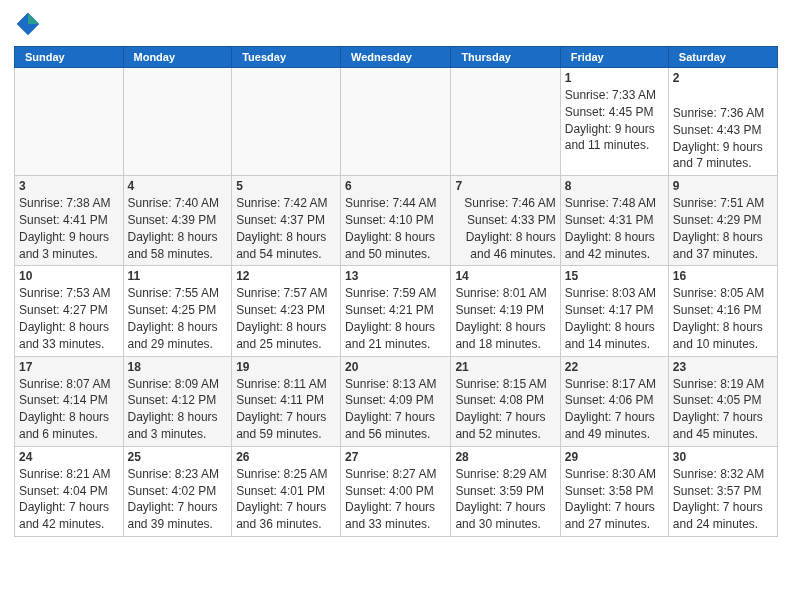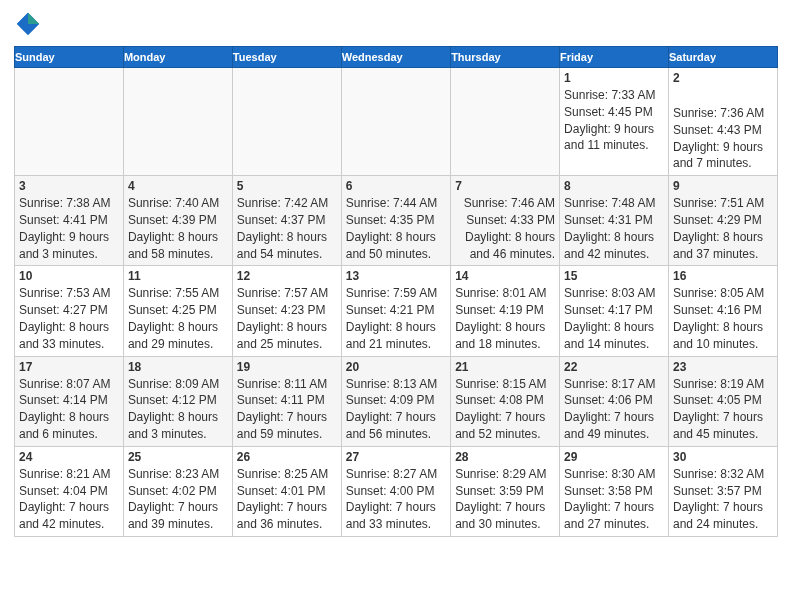--- a/index.html
+++ b/index.html
@@ -59,21 +59,21 @@
     }
     .calendar {
       width: 100%;
       border-collapse: collapse;
     }
     .calendar th {
       background: #1a6cc4;
       color: #fff;
       font-size: 11px;
       font-weight: bold;
-      padding: 4px 0;
+      padding: 4px 10px;
       text-align: left;
       border: 1px solid #1558a0;
     }
     .calendar td {
       border: 1px solid #ccc;
       vertical-align: top;
       padding: 3px 4px;
       width: 113px;
       font-size: 9.5px;
       color: #333;
@@ -173,21 +173,21 @@
           <td>
             <span class="day-number">5</span>
             <div class="day-info" style="white-space: pre-line;">Sunrise: 7:42 AM
 Sunset: 4:37 PM
 Daylight: 8 hours
 and 54 minutes.</div>
           </td>
           <td>
             <span class="day-number">6</span>
             <div class="day-info" style="white-space: pre-line;">Sunrise: 7:44 AM
-Sunset: 4:35 PM
+Sunset: 4:10 PM
 Daylight: 8 hours
 and 50 minutes.</div>
           </td>
           <td>
             <span class="day-number">7</span>
             <div class="day-info" style="white-space: pre-line; text-align: right;">Sunrise: 7:46 AM
 Sunset: 4:33 PM
 Daylight: 8 hours
 and 46 minutes.</div>
           </td>

